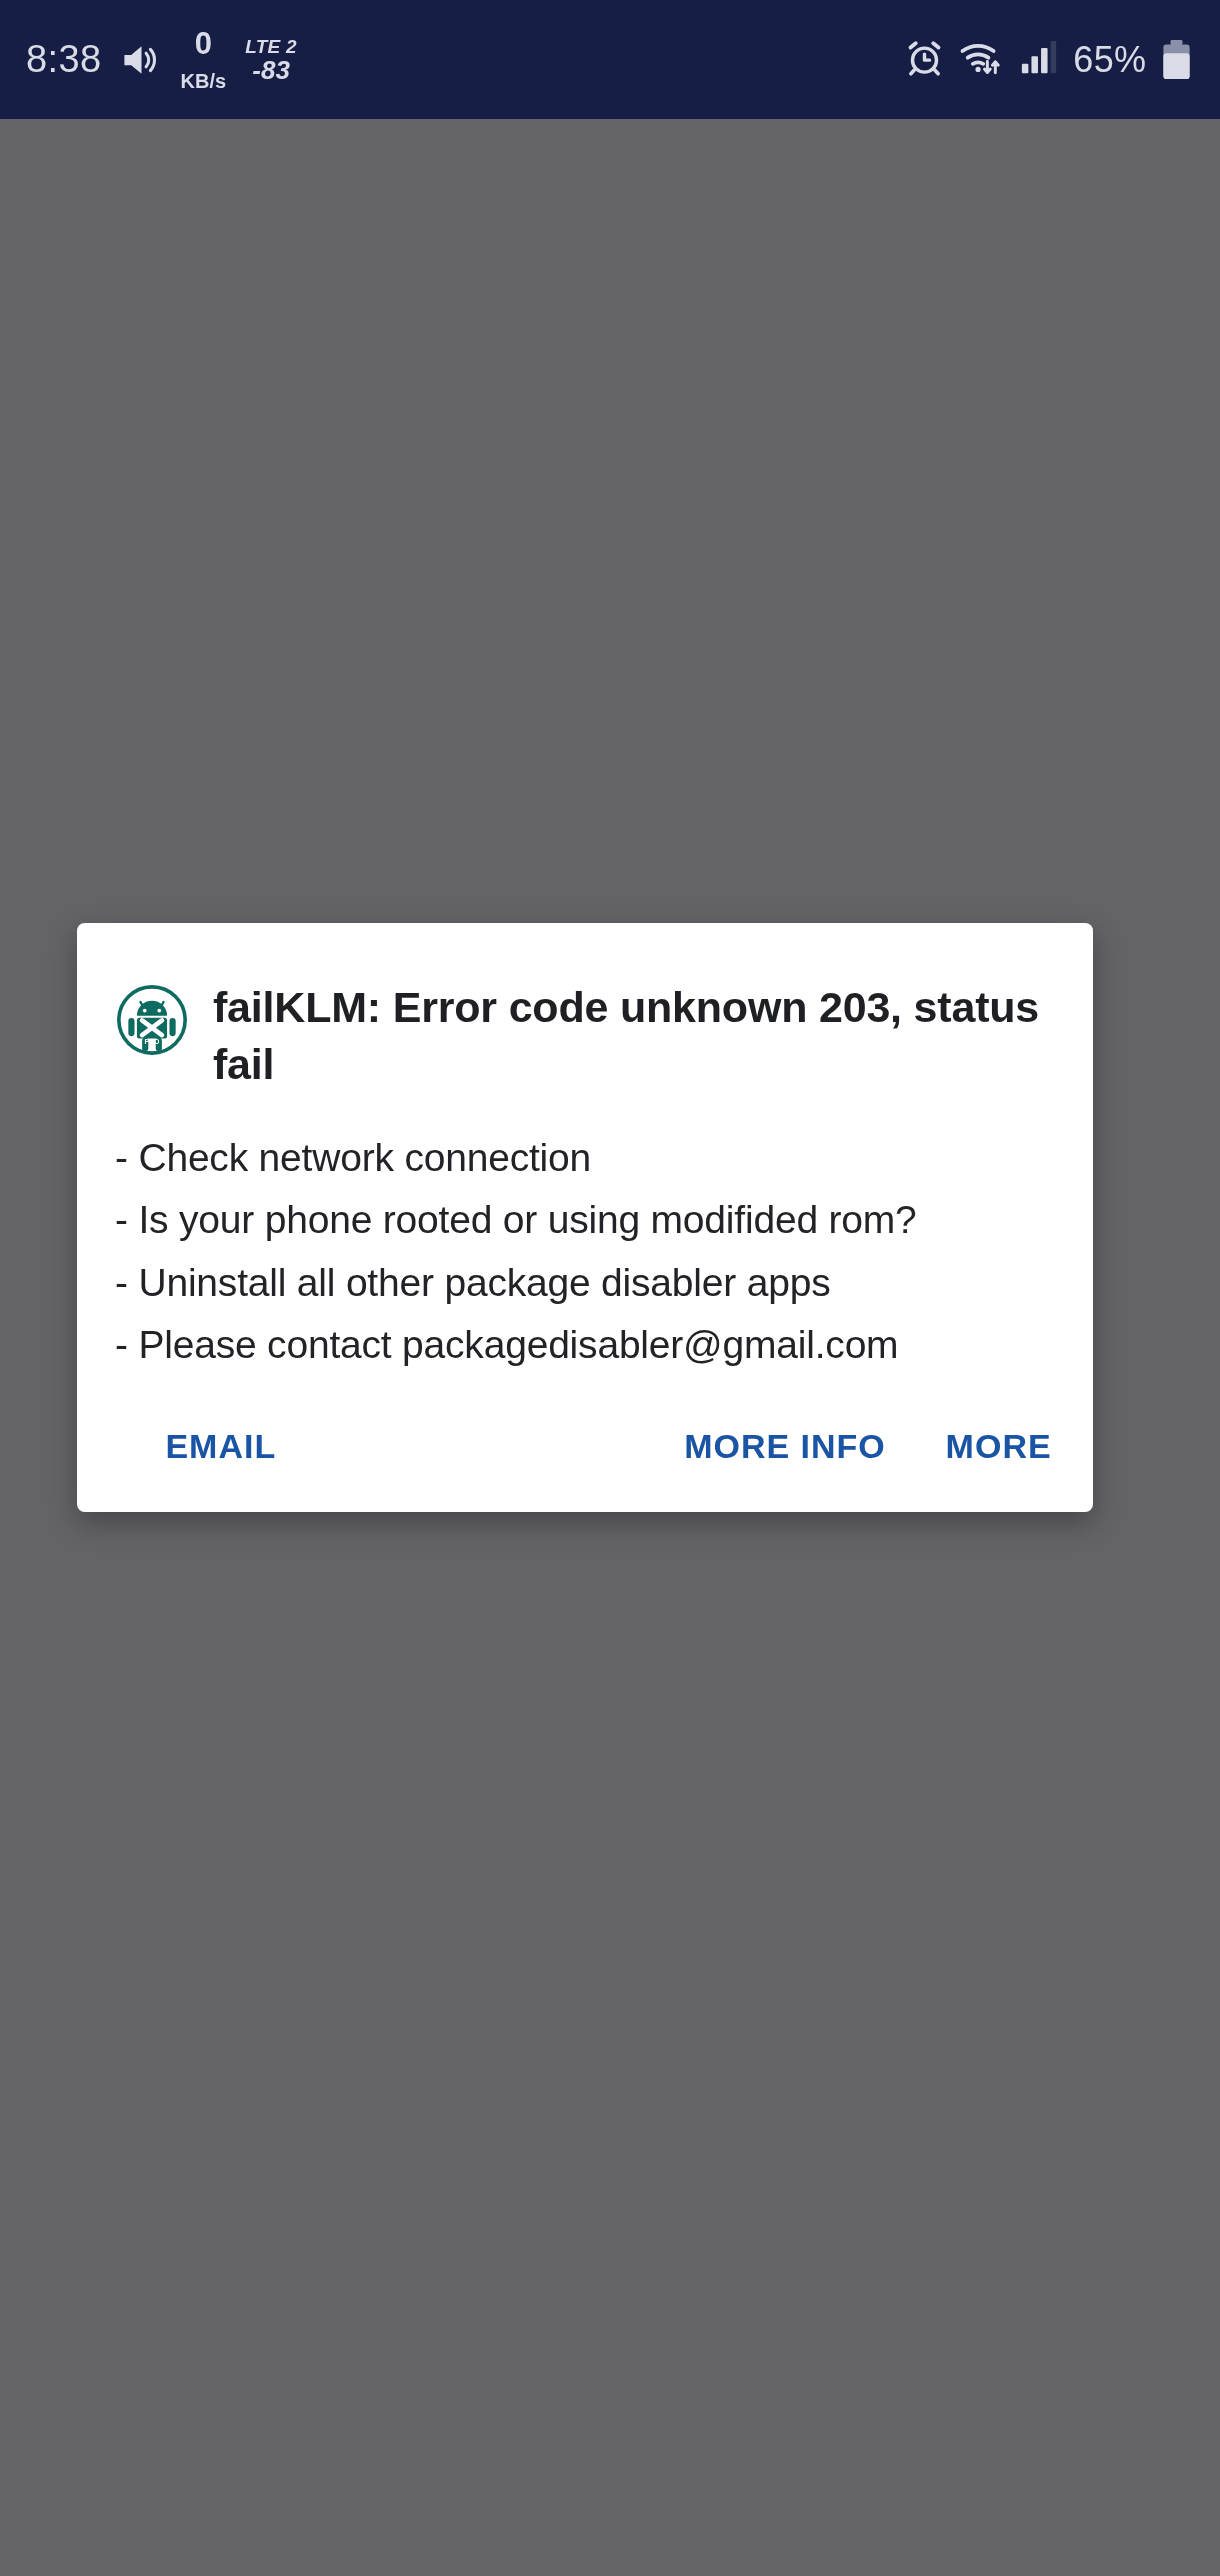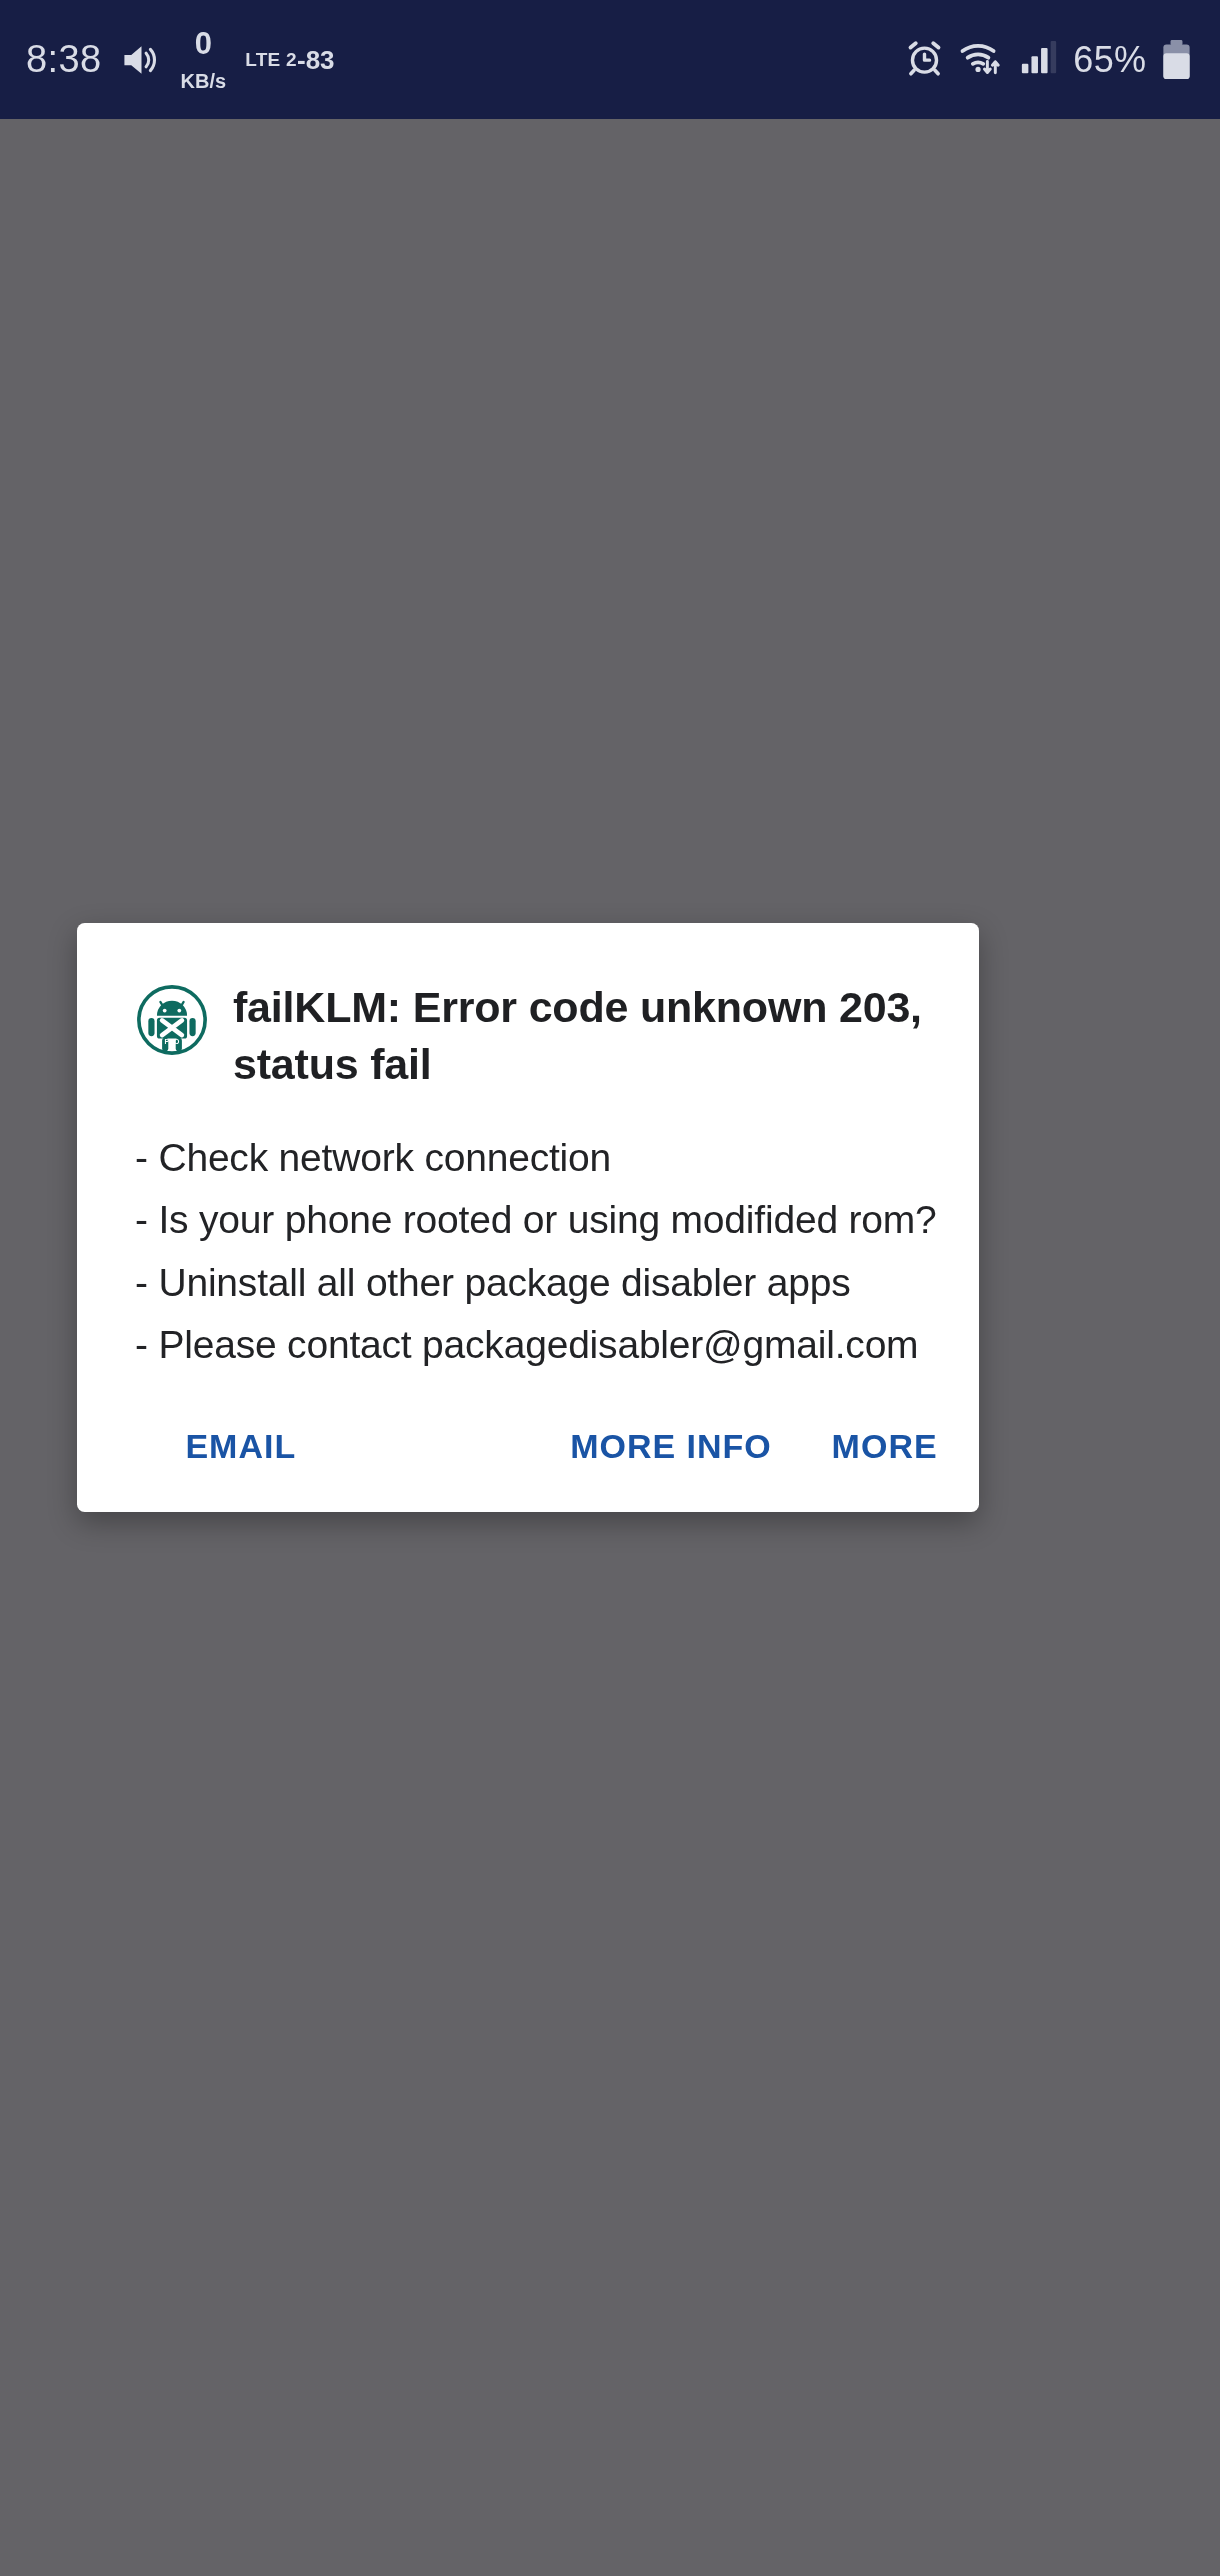--- a/index.html
+++ b/index.html
@@ -26,49 +26,49 @@
   #clock{ font-size:38px; letter-spacing:0.4px; color:#D9DCE6; }
   .sb-icon{ display:flex; align-items:center; justify-content:center; }
   .net-stack{
     display:flex; flex-direction:column;
     align-items:center; justify-content:center;
     line-height:1;
   }
   .net-stack .big{ font-size:31px; font-weight:bold; }
   .net-stack .small{ font-size:20px; font-weight:bold; margin-top:12px; }
   .lte-stack{
-    display:flex; flex-direction:row;
+    display:flex; flex-direction:column;
     align-items:center; justify-content:flex-end;
     line-height:1;
+    font-style:italic;
   }
   .lte-stack .top{ font-size:19px; font-weight:bold; letter-spacing:0.3px;}
   .lte-stack .bot{ font-size:26px; font-weight:bold; margin-top:1px;}
   #status-right{
     margin-left:auto; margin-right:29px;
     display:flex; align-items:flex-start; gap:15.5px;
   }
   #battery-pct{ font-size:36px; color:#D9DCE6; letter-spacing:0.4px; }
 
   
   #scrim{
     position:absolute; left:0; top:122px;
     width:1220px; height:2454px;
     background:#646367;
   }
 
   
   #dialog{
     position:absolute;
     left:77px; top:923px;
-    width:902px;
+    width:1016px;
     background:#FFFFFF;
     border-radius:7.7px;
     box-shadow:0 10.3px 29px rgba(0,0,0,0.30);
     padding-bottom:6.9px;
-    padding-left:20px;
   }
   #dialog-header{
     display:flex; align-items:flex-start;
     padding:53px 38px 0 38px;
   }
   #app-icon{
     flex:0 0 auto;
     width:74px; height:74px;
     margin-right:24px; margin-top:6.9px;
   }

